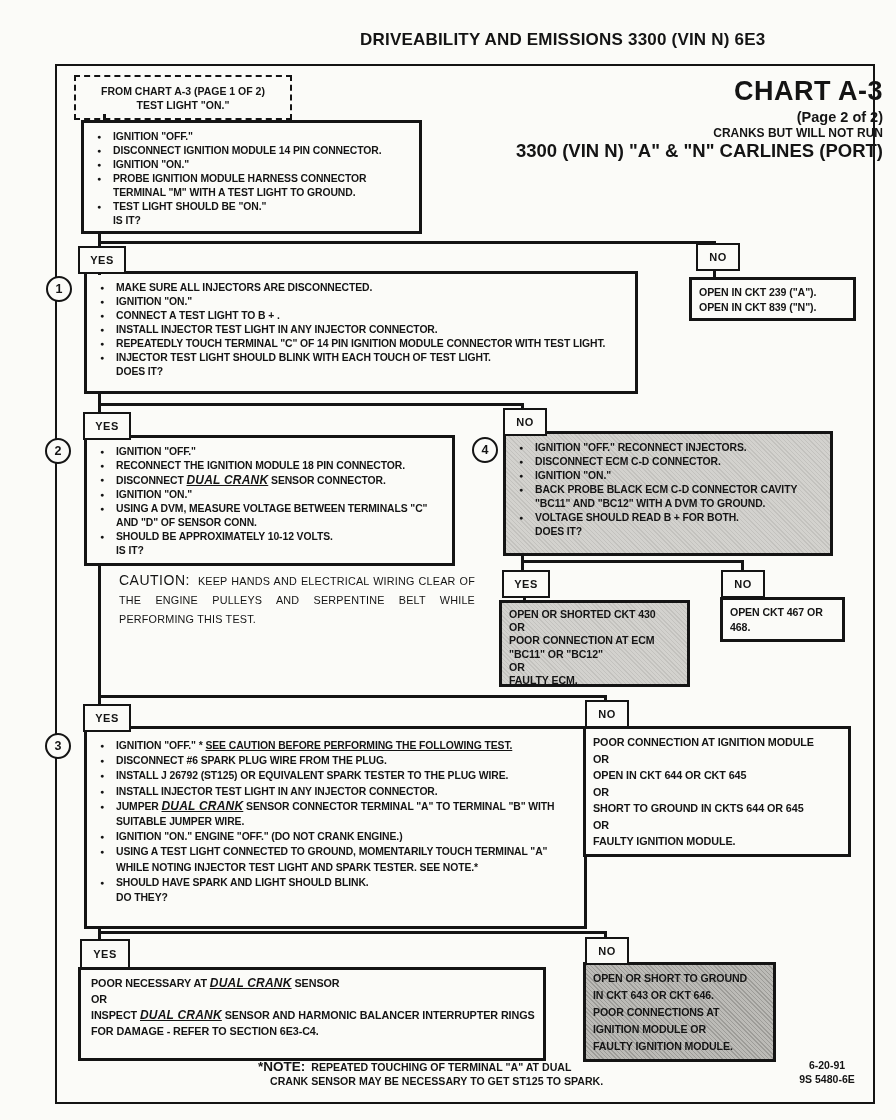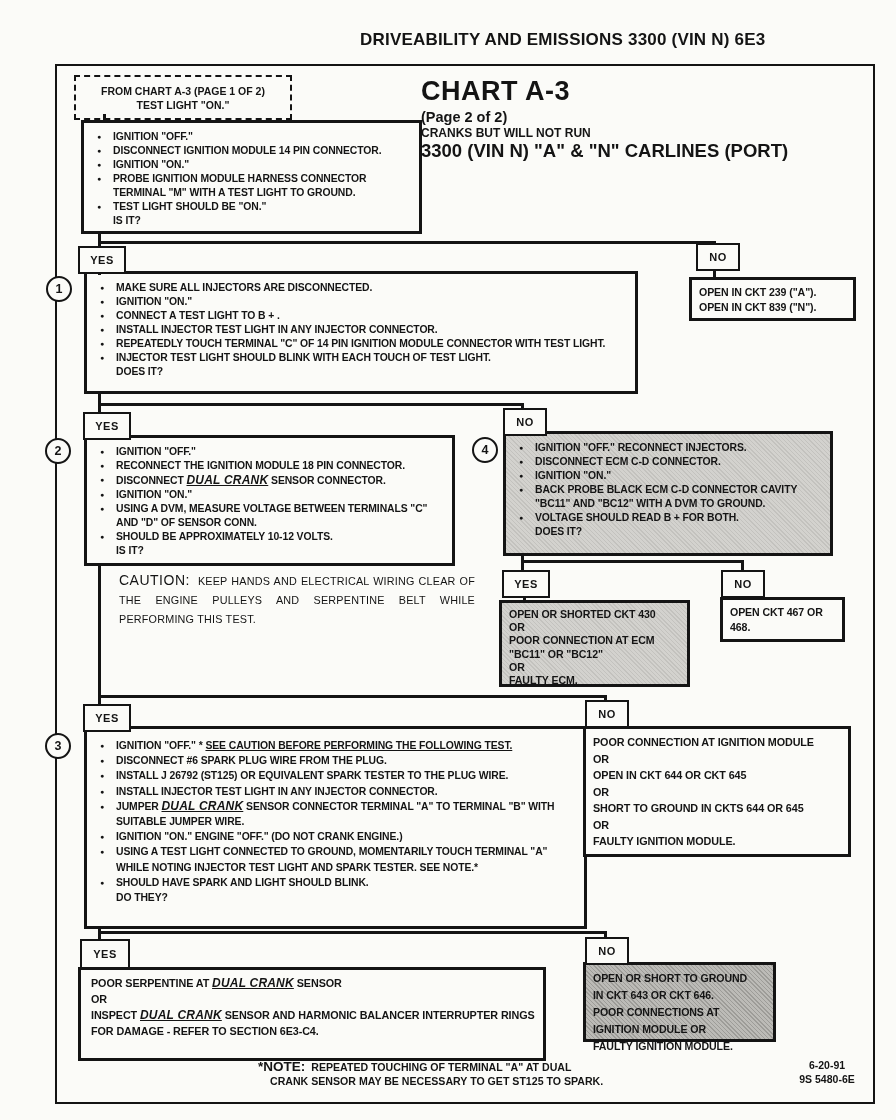--- a/index.html
+++ b/index.html
@@ -7,21 +7,21 @@
     position:relative;width:896px;height:1120px;background:#fbfbf8;
     font-family:"Liberation Sans","DejaVu Sans",sans-serif;
     color:#141414;overflow:hidden;
   }
   
   .pg-header{position:absolute;top:30px;left:360px;width:510px;text-align:left;
     font-size:17px;font-weight:700;letter-spacing:.2px;}
   
   .frame{position:absolute;left:55px;top:64px;width:816px;height:1036px;border:2px solid #141414;}
   
-  .title-block{position:absolute;left:421px;top:76px;width:436px;text-align:left;font-weight:700;}
+  .title-block{position:absolute;left:447px;top:76px;width:436px;text-align:right;font-weight:700;}
   .title-main{font-size:27px;letter-spacing:.5px;}
   .title-sub1{font-size:14.5px;margin-top:2px;}
   .title-sub2{font-size:12px;margin-top:1px;}
   .title-sub3{font-size:18.5px;}
   
   .entry{position:absolute;left:74px;top:75px;width:214px;height:41px;border:2px dashed #141414;
     display:flex;flex-direction:column;justify-content:center;align-items:center;
     font-size:10.5px;font-weight:700;line-height:14px;text-align:center;background:#fbfbf8;}
   
   .box{position:absolute;border:3px solid #141414;background:#fbfbf8;box-sizing:border-box;}
@@ -215,27 +215,27 @@
       <div>OR</div>
       <div>FAULTY IGNITION MODULE.</div>
     </div>
   </div>
 
   <div class="yn" style="left:80px;top:939px;width:46px;height:26px;">YES</div>
   <div class="yn" style="left:585px;top:937px;width:40px;height:24px;">NO</div>
 
   <div class="box" style="left:78px;top:967px;width:468px;height:94px;">
     <div class="rlines" style="font-size:10.8px;line-height:16px;padding-left:10px;">
-      <div><span>POOR SERPENTINE AT </span><span class="dc">DUAL CRANK</span><span> SENSOR</span></div>
+      <div><span>POOR NECESSARY AT </span><span class="dc">DUAL CRANK</span><span> SENSOR</span></div>
       <div>OR</div>
       <div><span>INSPECT </span><span class="dc">DUAL CRANK</span><span> SENSOR AND HARMONIC BALANCER INTERRUPTER RINGS FOR DAMAGE - REFER TO SECTION 6E3-C4.</span></div>
     </div>
   </div>
 
-  <div class="box shade2" style="left:583px;top:962px;width:193px;height:80px;">
+  <div class="box shade2" style="left:583px;top:962px;width:193px;height:100px;">
     <div class="rlines" style="line-height:17px;">
       <div>OPEN OR SHORT TO GROUND</div>
       <div>IN CKT 643 OR CKT 646.</div>
       <div>POOR CONNECTIONS AT</div>
       <div>IGNITION MODULE OR</div>
       <div>FAULTY IGNITION MODULE.</div>
     </div>
   </div>
 
   <div class="note">

